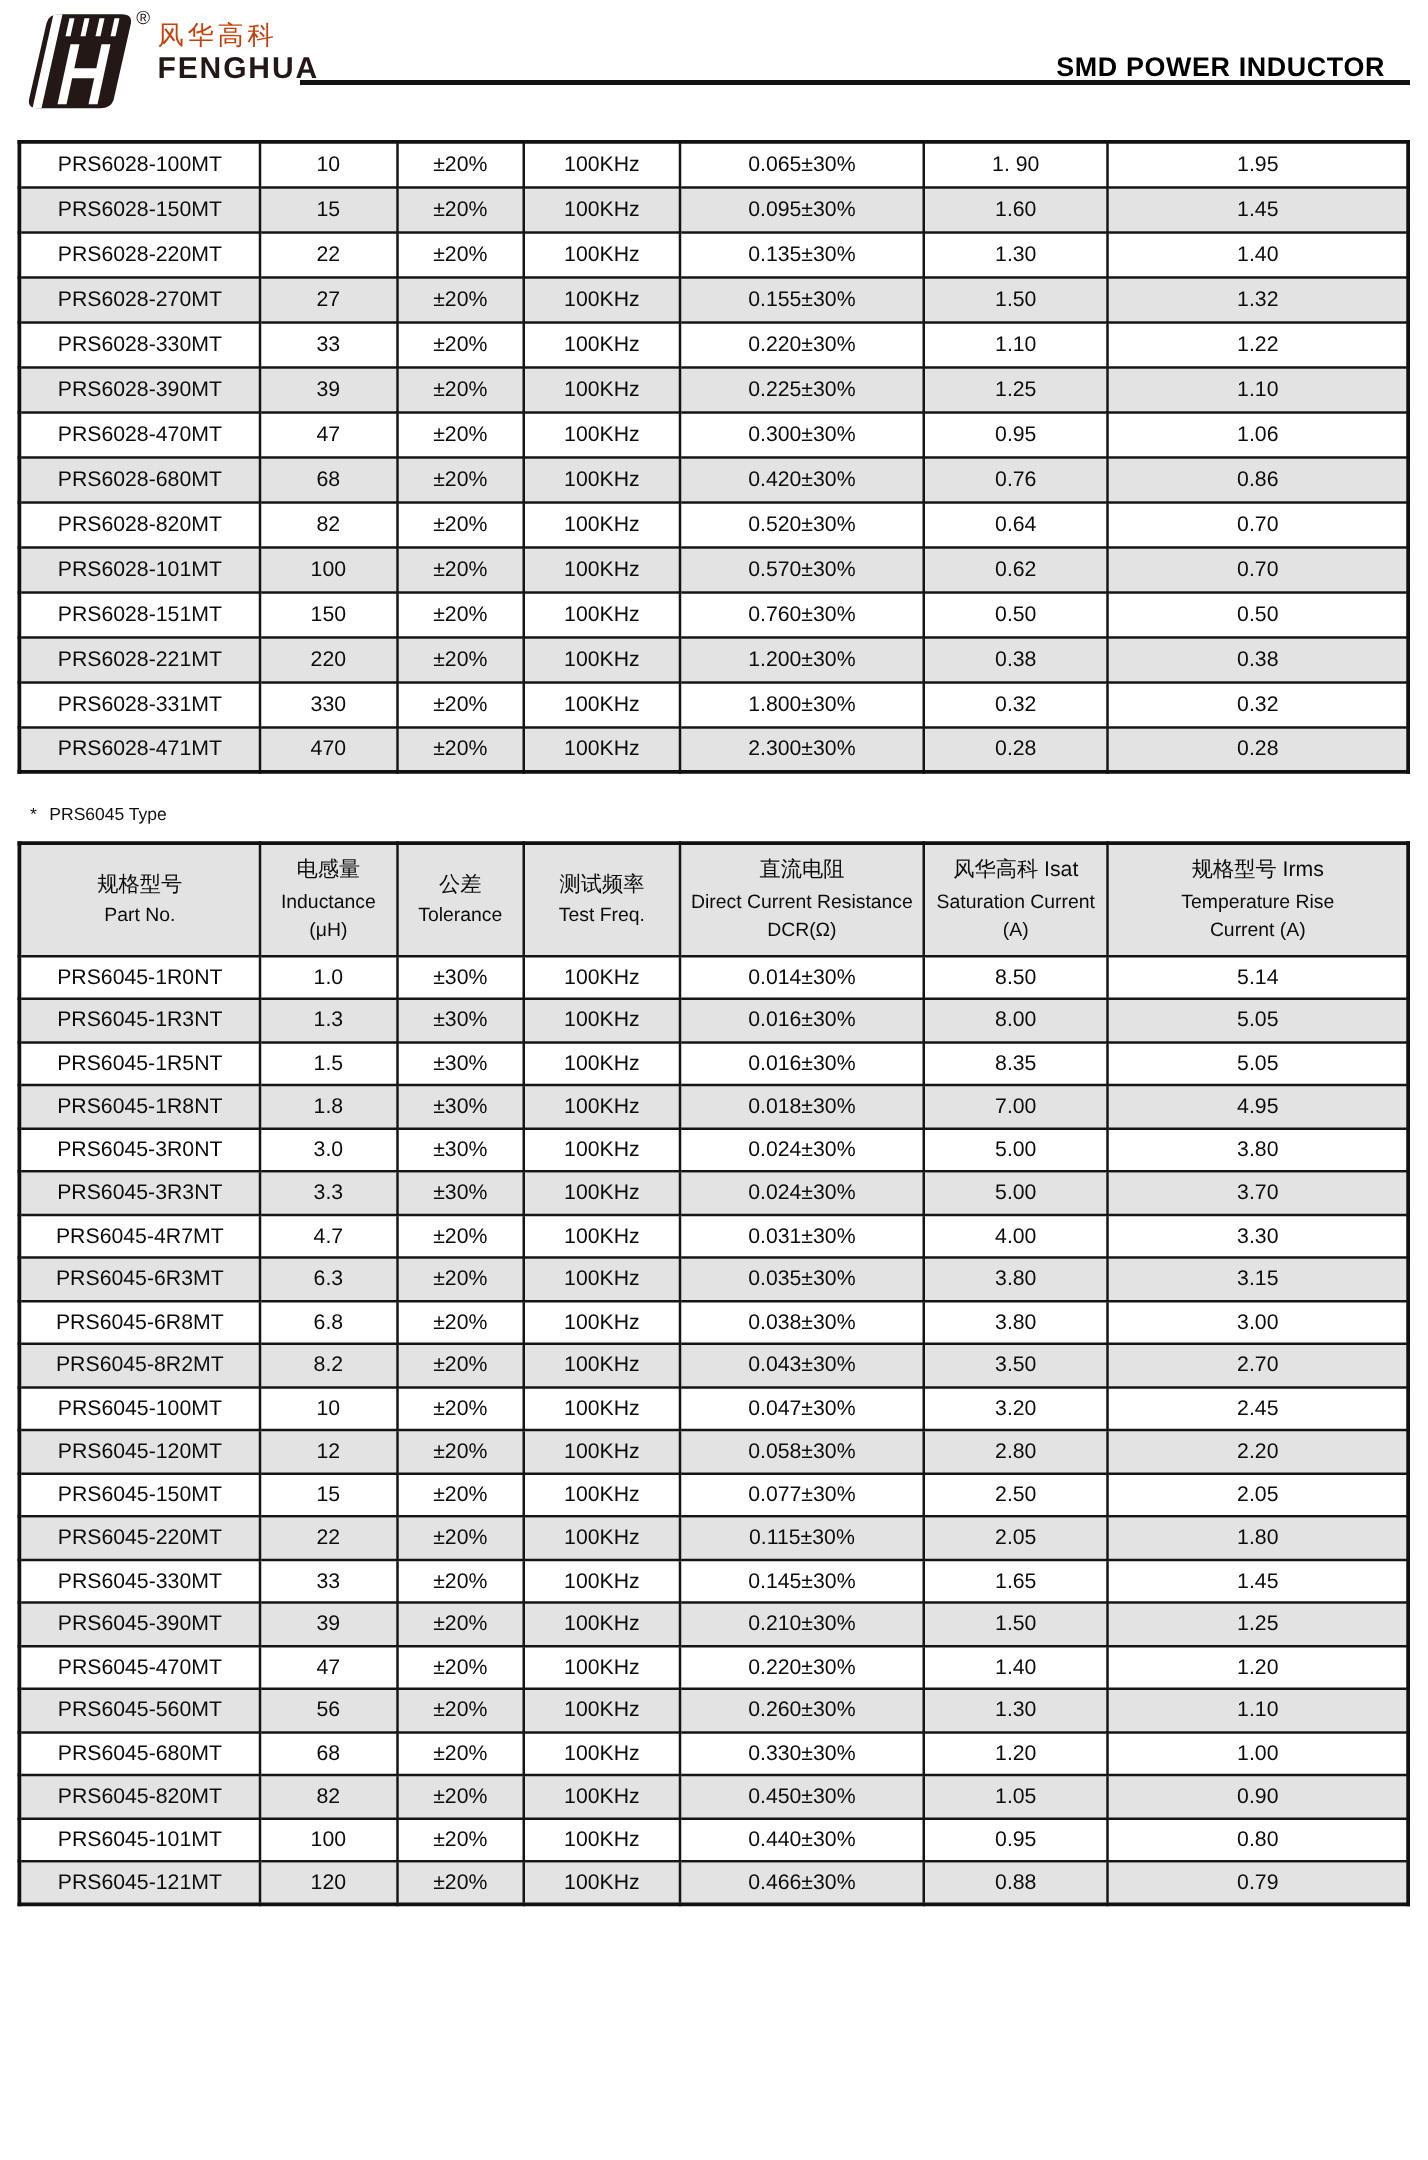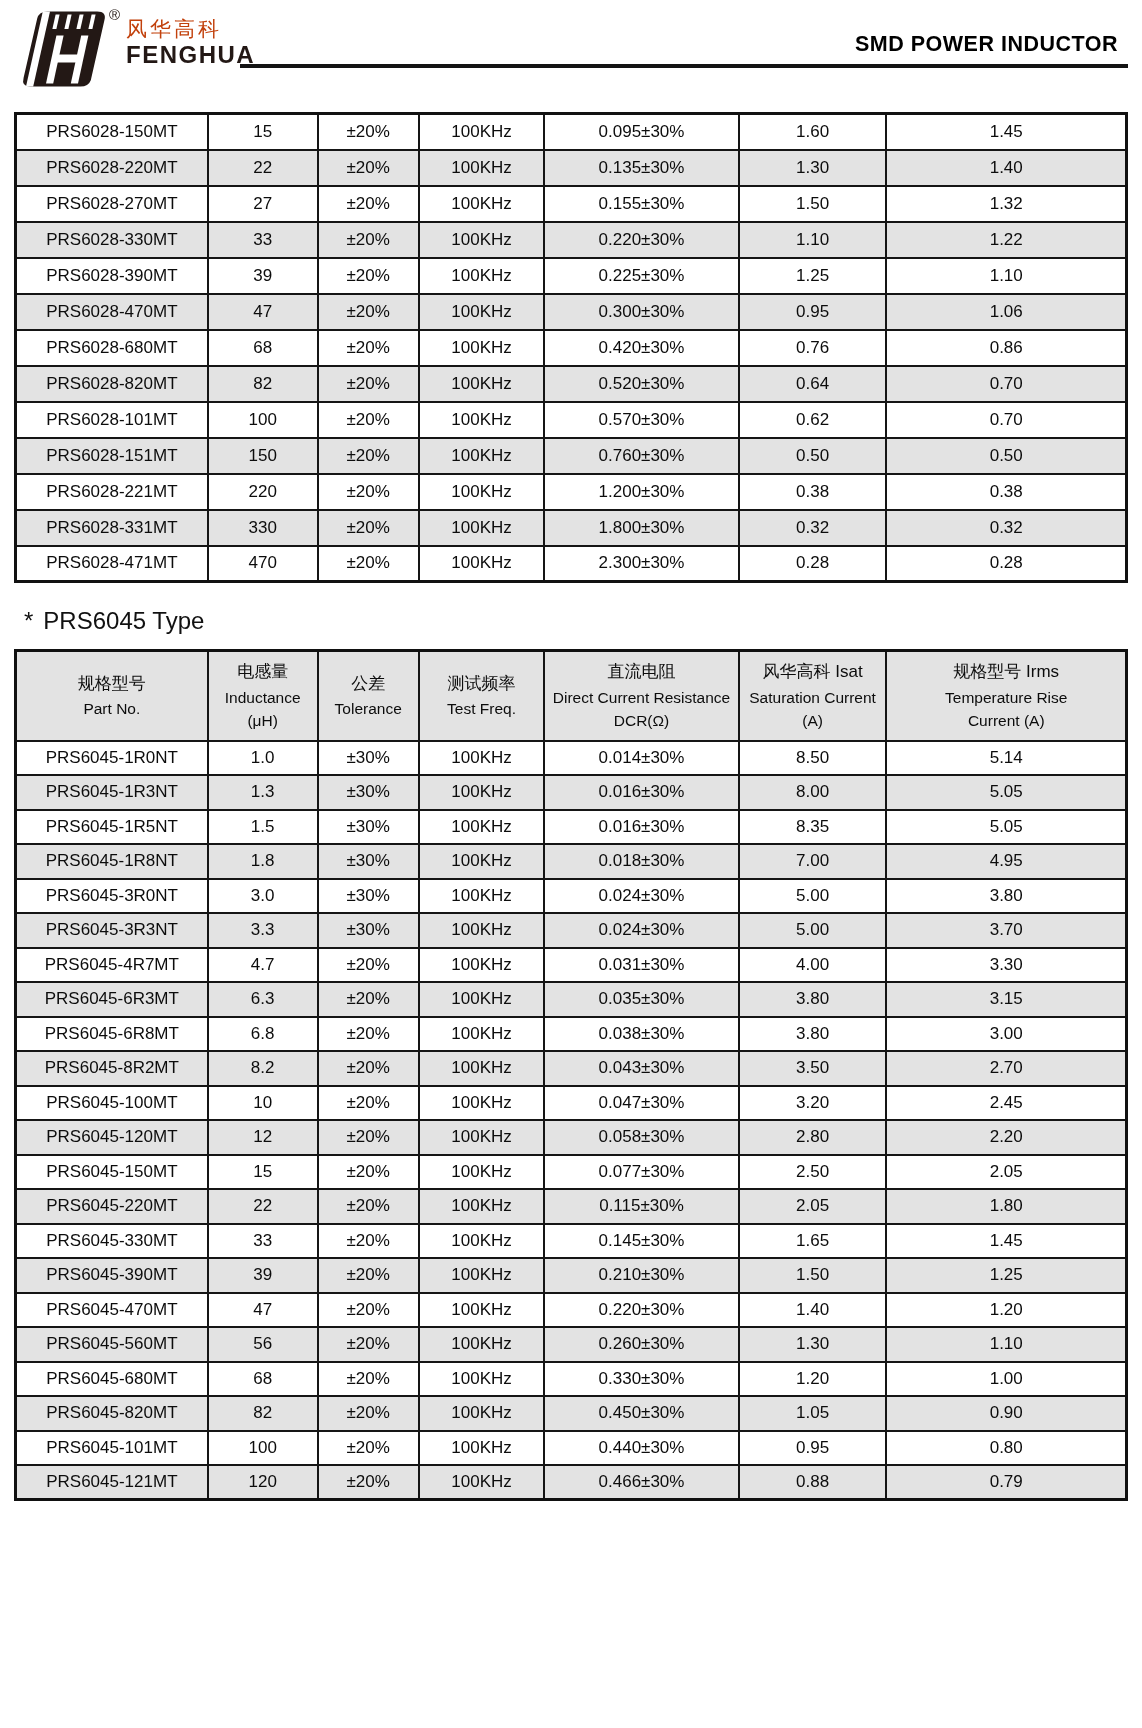--- a/index.html
+++ b/index.html
@@ -18,42 +18,42 @@
   .logo-wrap { position: relative; width: 104px; height: 82px; }
   .logo-wrap svg { display: block; }
   .reg-mark {
     position: absolute; right: -2px; top: -2px;
     font-size: 15px; color: #231815; font-weight: normal;
   }
   .brand-text { margin-left: 8px; padding-top: 10px; }
   .brand-cn { font-size: 21px; font-weight: normal; letter-spacing: 3px; color: #c2410c; line-height: 1.0; }
   .brand-en { font-size: 24px; font-weight: bold; letter-spacing: 1.5px; color: #231815; line-height: 1.1; margin-top: 3px; }
   .page-title {
-    position: absolute; right: 16px; top: 24px; margin: 8px;
+    position: absolute; right: 16px; top: 24px; margin: 18px;
     font-size: 21.5px; font-weight: bold; color: #000; letter-spacing: 0.5px;
   }
   .hdr-rule { position: absolute; left: 240px; right: 14px; top: 64px; height: 4px; background: #131313; }
 
   
   table.spec { border-collapse: collapse; table-layout: fixed; width: 1114px; margin: 0 14px; }
   table.spec { border: 3px solid #111; }
   table.spec td, table.spec th { border: 2px solid #151515; text-align: center; vertical-align: middle; padding: 0 2px; overflow: hidden; }
   table.spec td { font-size: 17px; color: #0c0c0c; background: #ffffff; }
   table.spec tbody tr:nth-child(even) td { background: #e3e3e3; }
   .t1 td { height: 36px; }
   .t2 td { height: 34.5px; }
 
   .t2 thead th { background: #e3e3e3; height: 90px; font-weight: normal; padding: 4px 2px; }
   .th-cn { font-size: 17px; line-height: 1.55; color: #0c0c0c; white-space: nowrap; }
   .th-en { font-size: 15.5px; line-height: 1.5; color: #0c0c0c; white-space: nowrap; }
 
   
   .sec-heading {
     margin: 24px 0 14px 24px;
-    font-size: 24px; color: #111;
+    font-size: 14px; color: #111;
   }
   .sec-heading .star { margin-right: 10px; }
 </style>
 </head>
 <body>
 
 <div class="page">
 
   <div class="hdr">
     <div class="brand">
@@ -89,20 +89,29 @@
       <col style="width:17.3%">
         <col style="width:9.9%">
         <col style="width:9.1%">
       <col style="width:11.3%">
         <col style="width:17.5%">
         <col style="width:13.3%">
         <col style="width:21.6%">
     </colgroup>
     <tbody>
         <tr>
+          <td>PRS6028-100MT</td>
+          <td>10</td>
+          <td>±20%</td>
+          <td>100KHz</td>
+          <td>0.065±30%</td>
+          <td>1. 90</td>
+          <td>1.95</td>
+        </tr>
+        <tr>
           <td>PRS6028-150MT</td>
           <td>15</td>
           <td>±20%</td>
           <td>100KHz</td>
           <td>0.095±30%</td>
           <td>1.60</td>
           <td>1.45</td>
         </tr>
         <tr>
           <td>PRS6028-220MT</td>

